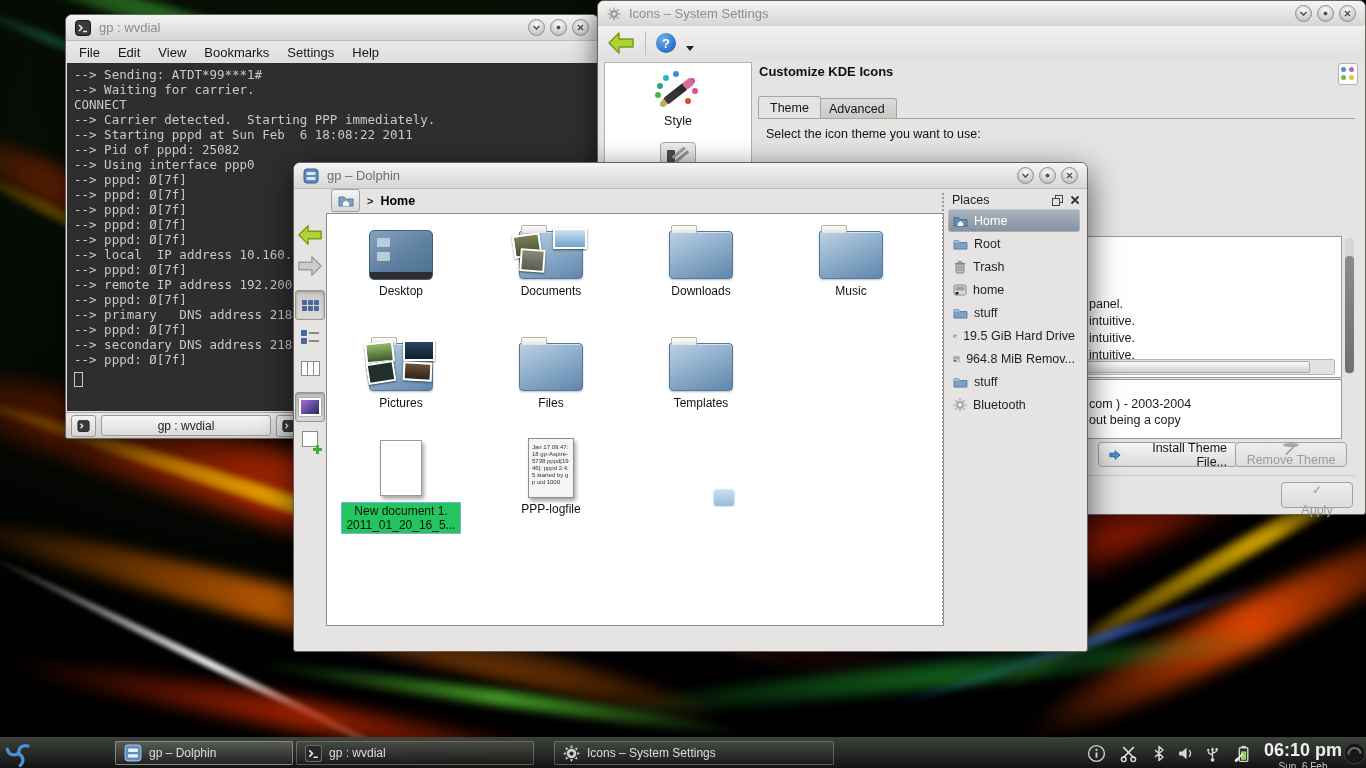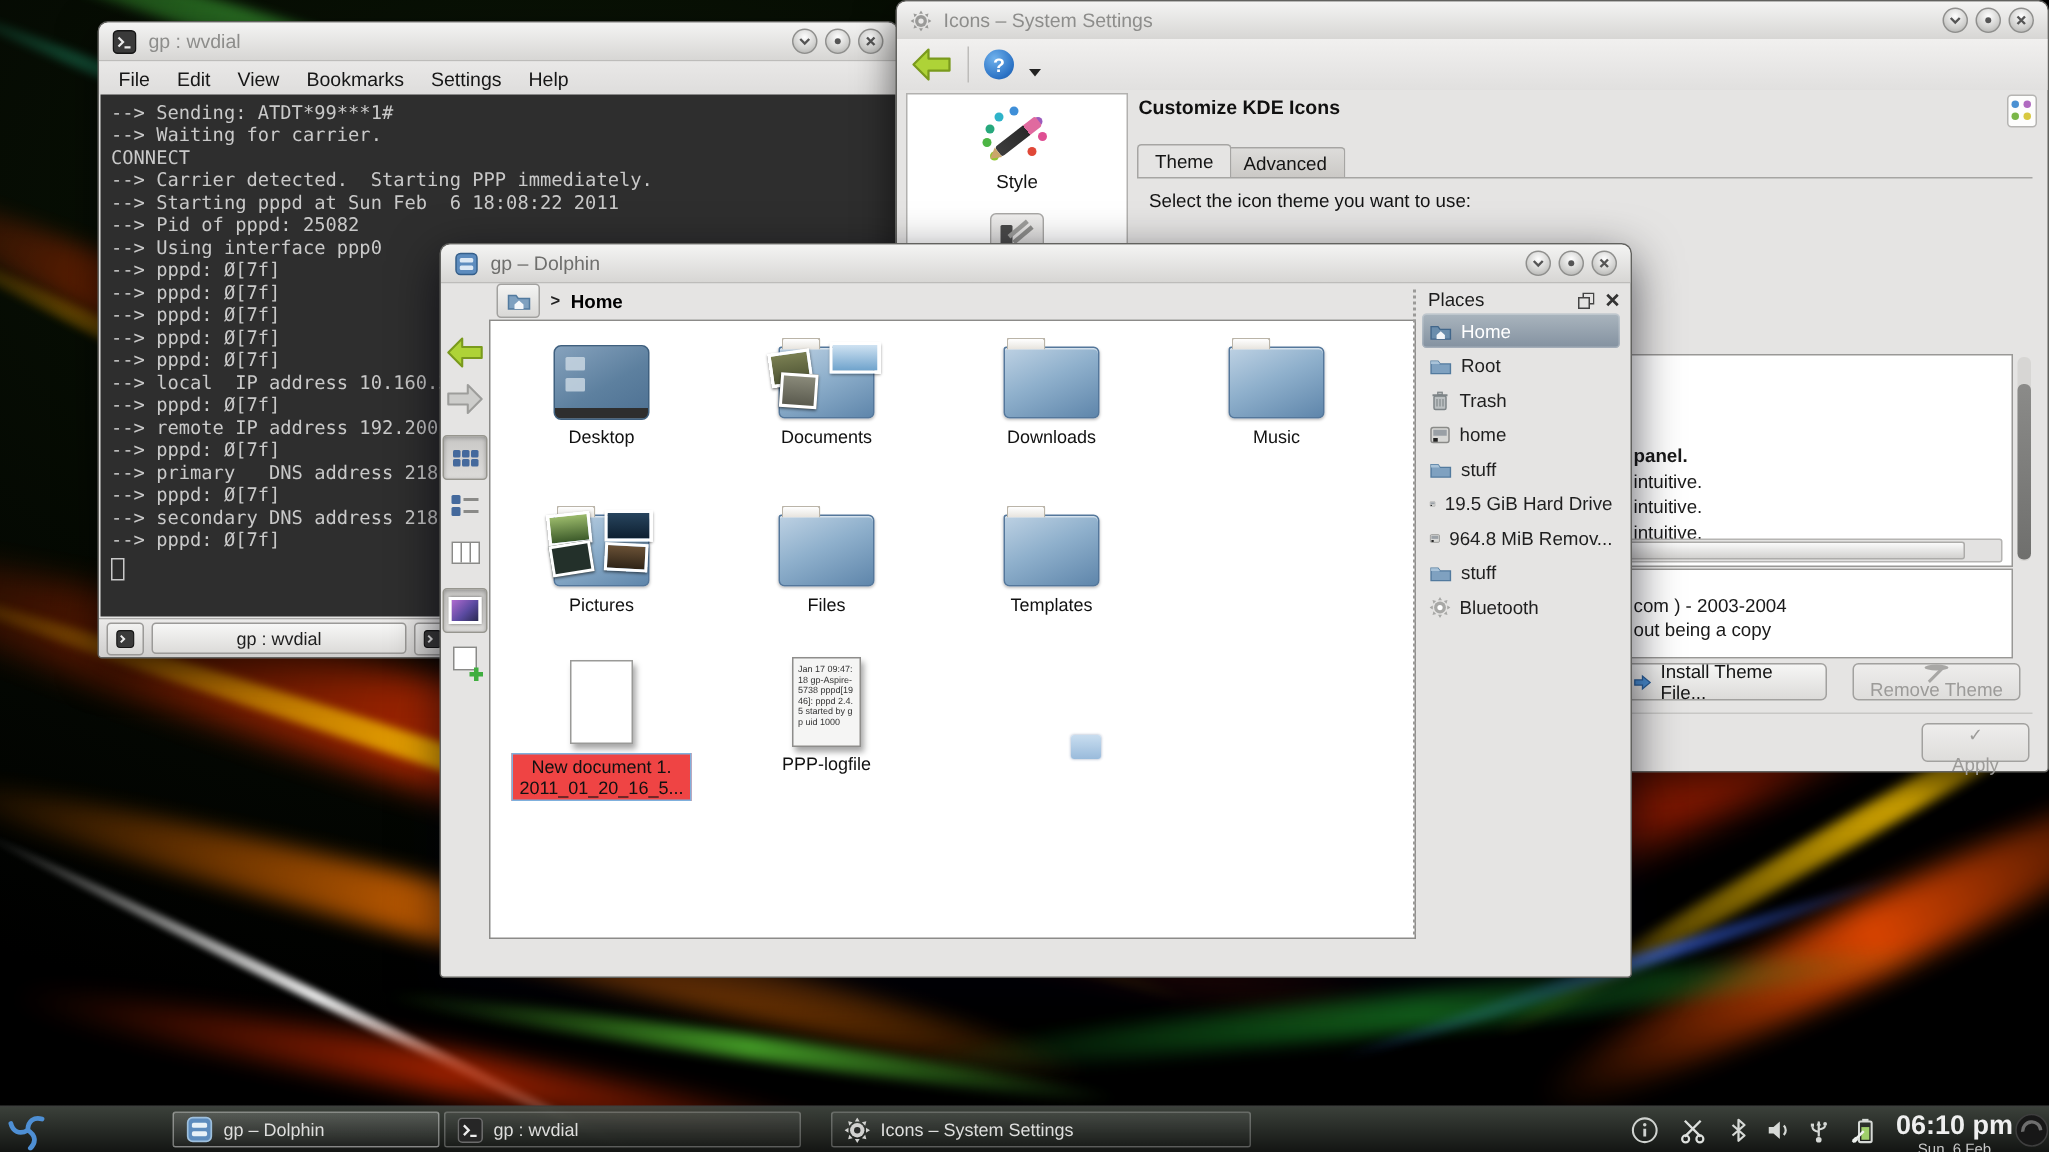--- a/index.html
+++ b/index.html
@@ -135,21 +135,21 @@
           border:1px solid #3f607f;overflow:hidden;}
   .desktop-ic b{position:absolute;left:7px;top:7px;width:13px;height:9px;background:#c8d6e2;
           border-radius:1px;opacity:.85;}
   .desktop-ic b+b{top:21px;}
   .desktop-ic u{position:absolute;left:0;right:0;bottom:0;height:7px;background:#2e2e2e;}
   .page-ic{width:40px;height:54px;background:#fff;border:1px solid #9a9a98;margin:2px auto 6px;
            box-shadow:2px 3px 4px rgba(0,0,0,.35);}
   .textpage-ic{width:46px;height:60px;background:#f5f5f4;border:1px solid #8e8d8b;margin:0 auto 4px;
            box-shadow:2px 3px 4px rgba(0,0,0,.35);font-size:6px;line-height:7px;color:#333;
            overflow:hidden;padding:5px 3px 2px;box-sizing:border-box;text-align:left;word-break:break-all;}
-  .sel-label{display:inline-block;background:#ef4444;border:1px solid #7fb0dd;border-radius:0;
+  .sel-label{display:inline-block;background:#22c55e;border:1px solid #7fb0dd;border-radius:0;
              padding:1px 4px;line-height:14px;}
   .artifact{position:absolute;left:420px;top:327px;width:20px;height:16px;border-radius:2px;
             background:linear-gradient(#c3daee,#8fb4d8);box-shadow:0 0 2px rgba(60,90,140,.6);opacity:.9;}
   .statusbar{position:absolute;left:0;right:0;bottom:0;height:25px;display:flex;align-items:center;}
   .status-text{margin-left:36px;font-size:12px;color:#262626;}
   .zoomgrp{position:absolute;right:150px;top:0;height:25px;display:flex;align-items:center;gap:8px;}
   .ztrack{position:relative;width:95px;height:4px;background:#b7b6b4;border-radius:2px;}
   .zhandle{position:absolute;left:24px;top:-5px;width:13px;height:13px;border-radius:50%;
            background:radial-gradient(circle at 40% 30%,#8d8d8b,#5f5f5d);border:1px solid #4c4c4a;}
   .places{position:absolute;left:654px;top:28px;width:132px;}
@@ -340,31 +340,31 @@
         <b style="background:#4a90d2"></b>
         <b style="background:#b06ac0"></b>
         <b style="background:#7ab648"></b>
         <b style="background:#d8c840"></b>
       </div>
     <div class="ss-tab active" style="left:160px;">Theme</div>
     <div class="ss-tab inactive" style="left:219px;">Advanced</div>
     <div class="ss-tabline"></div>
     <div class="ss-selectlabel">Select the icon theme you want to use:</div>
     <div class="ss-list"></div>
-    <div class="ss-frag" style="top:296px;font-weight:bold;">panel.</div>
+    <div class="ss-frag" style="top:296px;">panel.</div>
     <div class="ss-frag" style="top:313px;">intuitive.</div>
     <div class="ss-frag" style="top:330px;">intuitive.</div>
     <div class="ss-frag" style="top:347px;">intuitive.</div>
     <div class="ss-hscroll"></div>
     <div class="ss-vscroll"></div>
     <div class="ss-vthumb"></div>
     <div class="ss-desc"></div>
     <div class="ss-frag" style="top:396px;">com ) - 2003-2004</div>
     <div class="ss-frag" style="top:412px;">out being a copy</div>
-    <div class="ss-btn" style="left:480px;top:441px;width:140px;">
+    <div class="ss-btn" style="left:500px;top:441px;width:140px;text-align:right;">
       <svg width="13" height="12" viewBox="0 0 14 12">
           <path d="M1 4h6V1l6 5-6 5V8H1z" fill="#4a8fd4" stroke="#2a5f9a"></path>
         </svg>
       <span>Install Theme File...</span>
     </div>
     <div class="ss-btn disabled" style="left:637px;top:441px;width:112px;">
       <span class="no-icon"></span>
       <span>Remove Theme</span>
     </div>
     <div style="position:absolute;left:160px;right:10px;top:474px;border-top:1px solid #c8c7c5;"></div>

